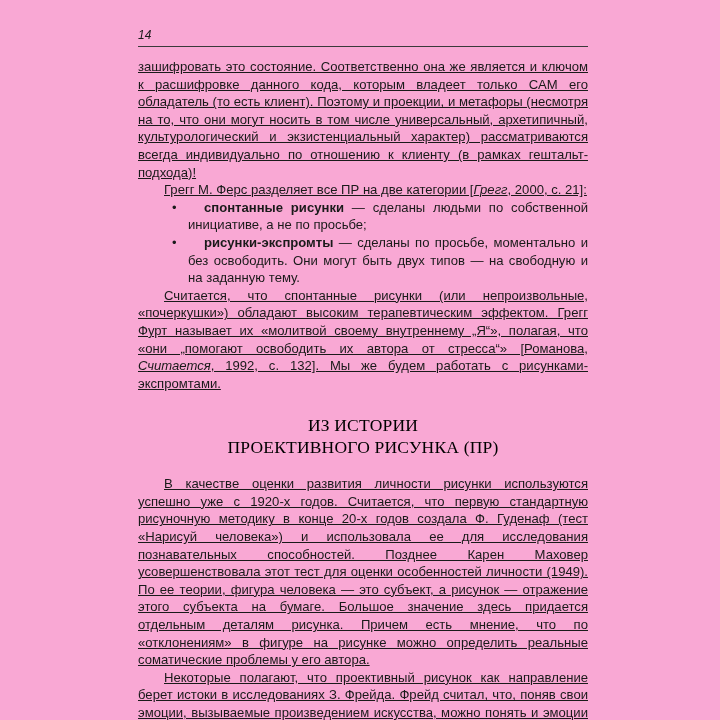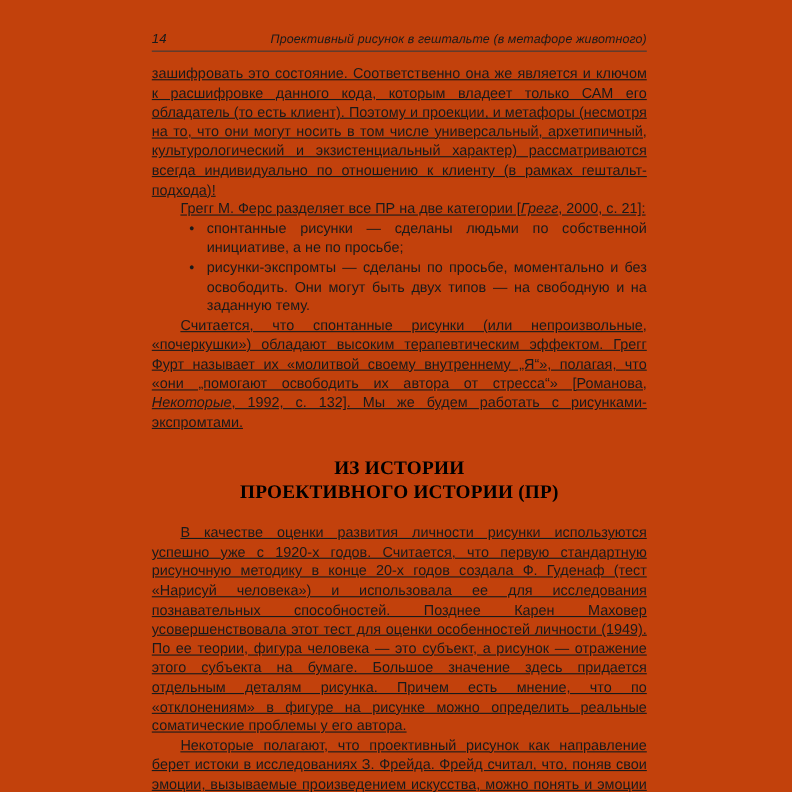--- a/index.html
+++ b/index.html
@@ -11,21 +11,21 @@
     width: 720px;
     height: 720px;
     overflow: hidden;
     font-family: "Liberation Sans", sans-serif;
     color: #1a1a1a;
   }
   .page {
     position: relative;
     width: 720px;
     height: 720px;
-    background: #c2410c;
+    background: #f9a8d4;
     box-sizing: border-box;
   }
   .content {
     position: absolute;
     left: 138px;
     top: 28px;
     width: 450px;
   }
 
   
@@ -85,70 +85,70 @@
   }
   .bullets li::before {
     content: "\2022";
     position: absolute;
     left: 34px;
     top: 0;
     font-size: 13px;
     line-height: 17.6px;
   }
   .bullets .lead {
-    font-weight: normal;
+    font-weight: bold;
+    margin-left: 16px;
   }
   i.cite {
     font-style: italic;
   }
 
   
   .section-heading {
     margin-top: 22px;
     margin-bottom: 17px;
     text-align: center;
     font-family: "Liberation Serif", serif;
-    font-weight: bold;
+    font-weight: normal;
     font-size: 17.5px;
     line-height: 22px;
     letter-spacing: 0.2px;
     color: #000000;
   }
   .section-heading .ln {
     display: block;
   }
 </style>
 </head>
 <body>
 
 <div class="page">
   <div class="content">
 
     <div class="running-head">
       <span class="folio">14</span>
-      <span class="title">Проективный рисунок в гештальте (в метафоре животного)</span>
     </div>
     <div class="head-rule"></div>
 
     <div class="body-block">
 
       <p class="para">зашифровать это состояние. Соответственно она же является и ключом к расшифровке данного кода, которым владеет только САМ его обладатель (то есть клиент). Поэтому и проекции, и метафоры (несмотря на то, что они могут носить в том числе универсальный, архетипичный, культурологический и экзистенциальный характер) рассматриваются всегда индивидуально по отношению к клиенту (в рамках гештальт-подхода)!</p>
 
       <p class="para indent"><span>Грегг М. Ферс разделяет все ПР на две категории [</span><i class="cite">Грегг</i><span>, 2000, с. 21]:</span></p>
 
       <ul class="bullets">
         <li><span class="lead">спонтанные рисунки</span><span> — сделаны людьми по собственной инициативе, а не по просьбе;</span></li>
         <li><span class="lead">рисунки-экспромты</span><span> — сделаны по просьбе, моментально и без освободить. Они могут быть двух типов — на свободную и на заданную тему.</span></li>
       </ul>
 
-      <p class="para indent"><span>Считается, что спонтанные рисунки (или непроизвольные, «почеркушки») обладают высоким терапевтическим эффектом. Грегг Фурт называет их «молитвой своему внутреннему „Я“», полагая, что «они „помогают освободить их автора от стресса“» [Романова, </span><i class="cite">Некоторые</i><span>, 1992, с. 132]. Мы же будем работать с рисунками-экспромтами.</span></p>
+      <p class="para indent"><span>Считается, что спонтанные рисунки (или непроизвольные, «почеркушки») обладают высоким терапевтическим эффектом. Грегг Фурт называет их «молитвой своему внутреннему „Я“», полагая, что «они „помогают освободить их автора от стресса“» [Романова, </span><i class="cite">Считается</i><span>, 1992, с. 132]. Мы же будем работать с рисунками-экспромтами.</span></p>
 
       <h2 class="section-heading">
         <span class="ln">ИЗ ИСТОРИИ</span>
-        <span class="ln">ПРОЕКТИВНОГО ИСТОРИИ (ПР)</span>
+        <span class="ln">ПРОЕКТИВНОГО РИСУНКА (ПР)</span>
       </h2>
 
       <p class="para indent">В качестве оценки развития личности рисунки используются успешно уже с 1920-х годов. Считается, что первую стандартную рисуночную методику в конце 20-х годов создала Ф. Гуденаф (тест «Нарисуй человека») и использовала ее для исследования познавательных способностей. Позднее Карен Маховер усовершенствовала этот тест для оценки особенностей личности (1949). По ее теории, фигура человека — это субъект, а рисунок — отражение этого субъекта на бумаге. Большое значение здесь придается отдельным деталям рисунка. Причем есть мнение, что по «отклонениям» в фигуре на рисунке можно определить реальные соматические проблемы у его автора.</p>
 
       <p class="para indent">Некоторые полагают, что проективный рисунок как направление берет истоки в исследованиях З. Фрейда. Фрейд считал, что, поняв свои эмоции, вызываемые произведением искусства, можно понять и эмоции автора, под влиянием которых он его</p>
 
     </div>
   </div>
 </div>
 

